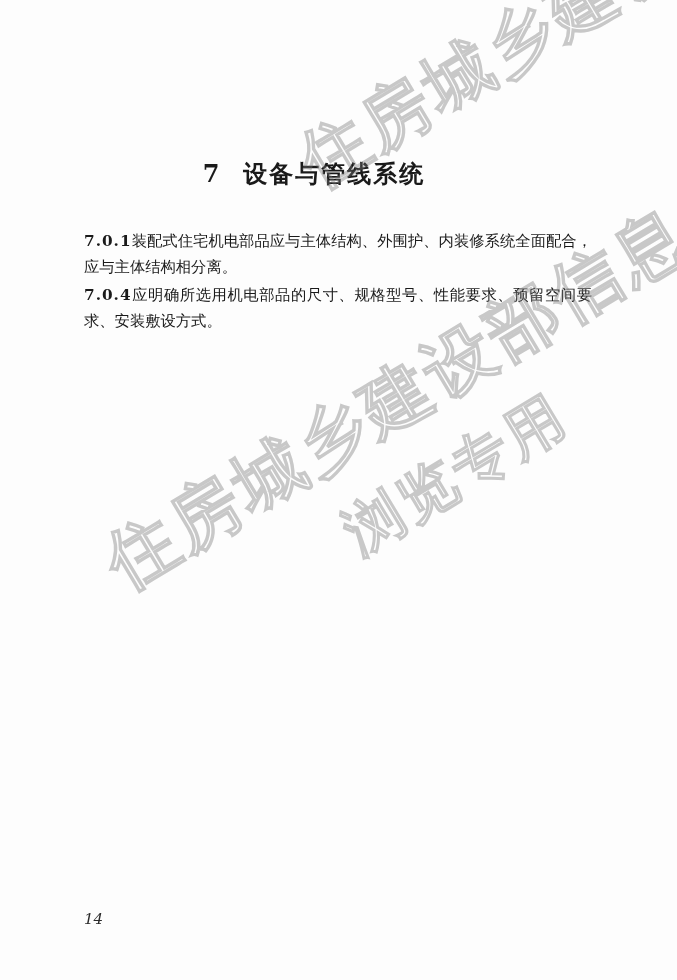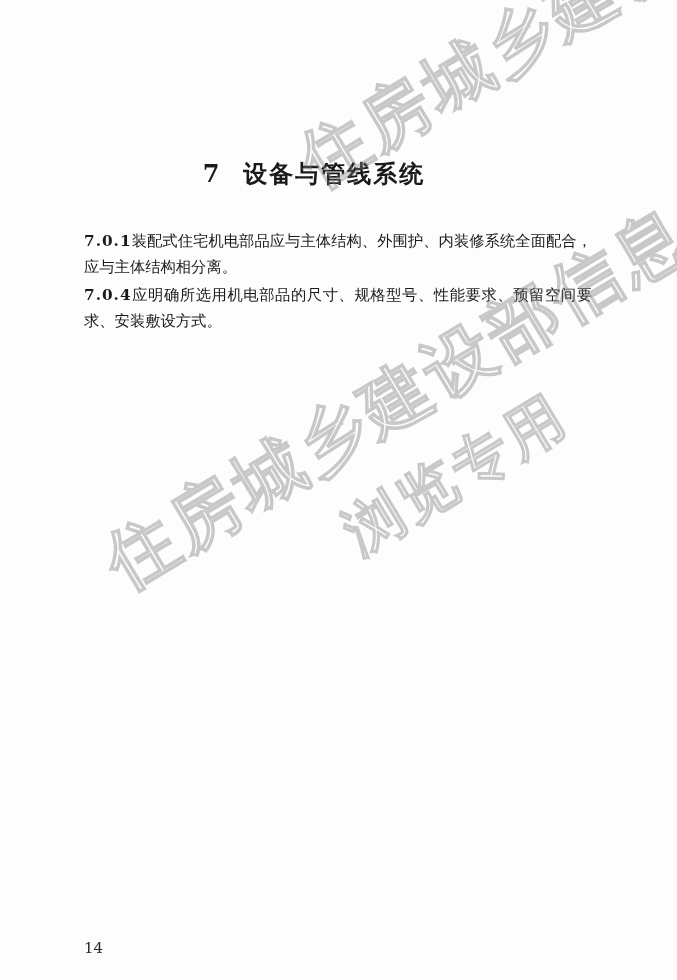--- a/index.html
+++ b/index.html
@@ -108,23 +108,23 @@
     font-weight: 700;
     letter-spacing: 1px;
     margin-right: 0;
   }
 
   .folio {
     position: absolute;
     left: 84px;
     top: 910px;
     font-size: 15px;
+    font-style: italic;
     color: #2a2a2a;
     font-family: "DejaVu Serif", "Liberation Serif", serif;
-    margin-top: 29px;
   }
 </style>
 </head>
 <body>
 
 <div class="page">
 
   <div class="content">
 
     <div class="chapter-title">

